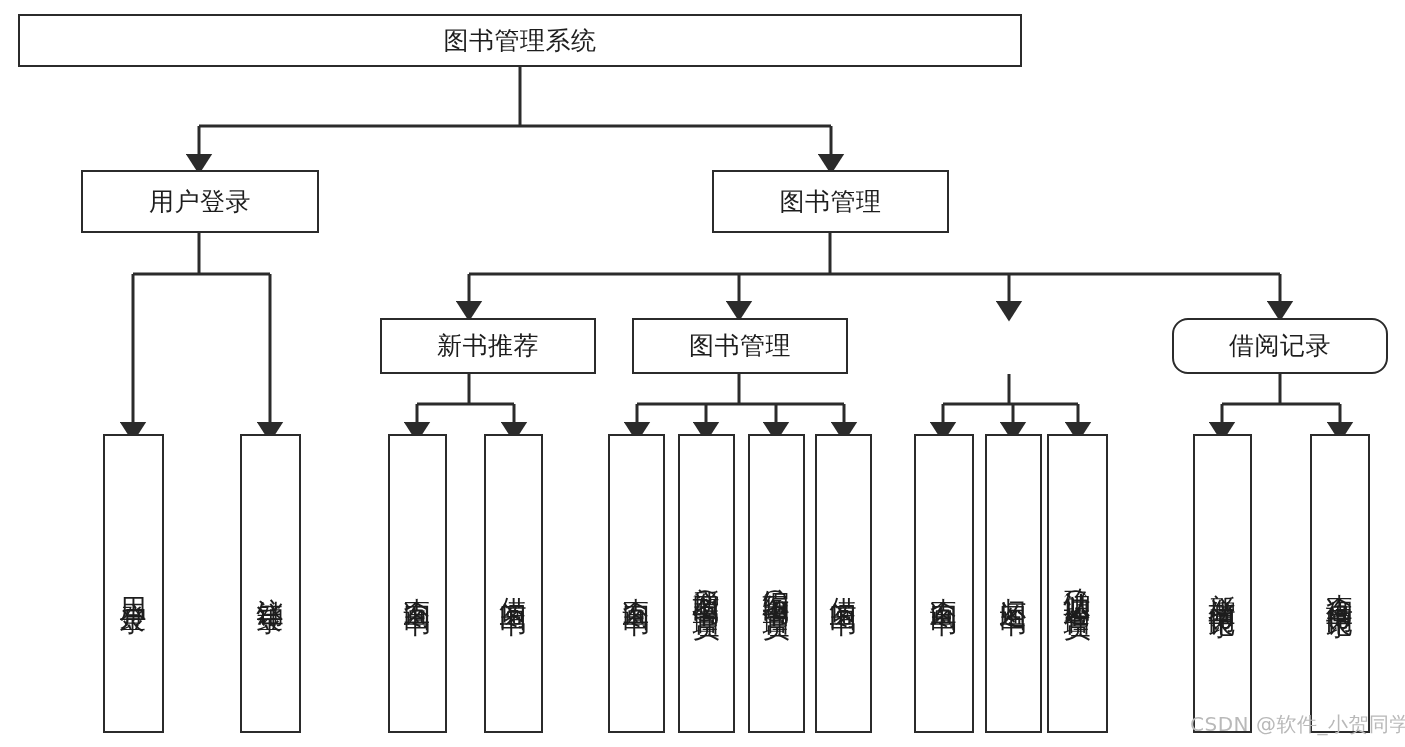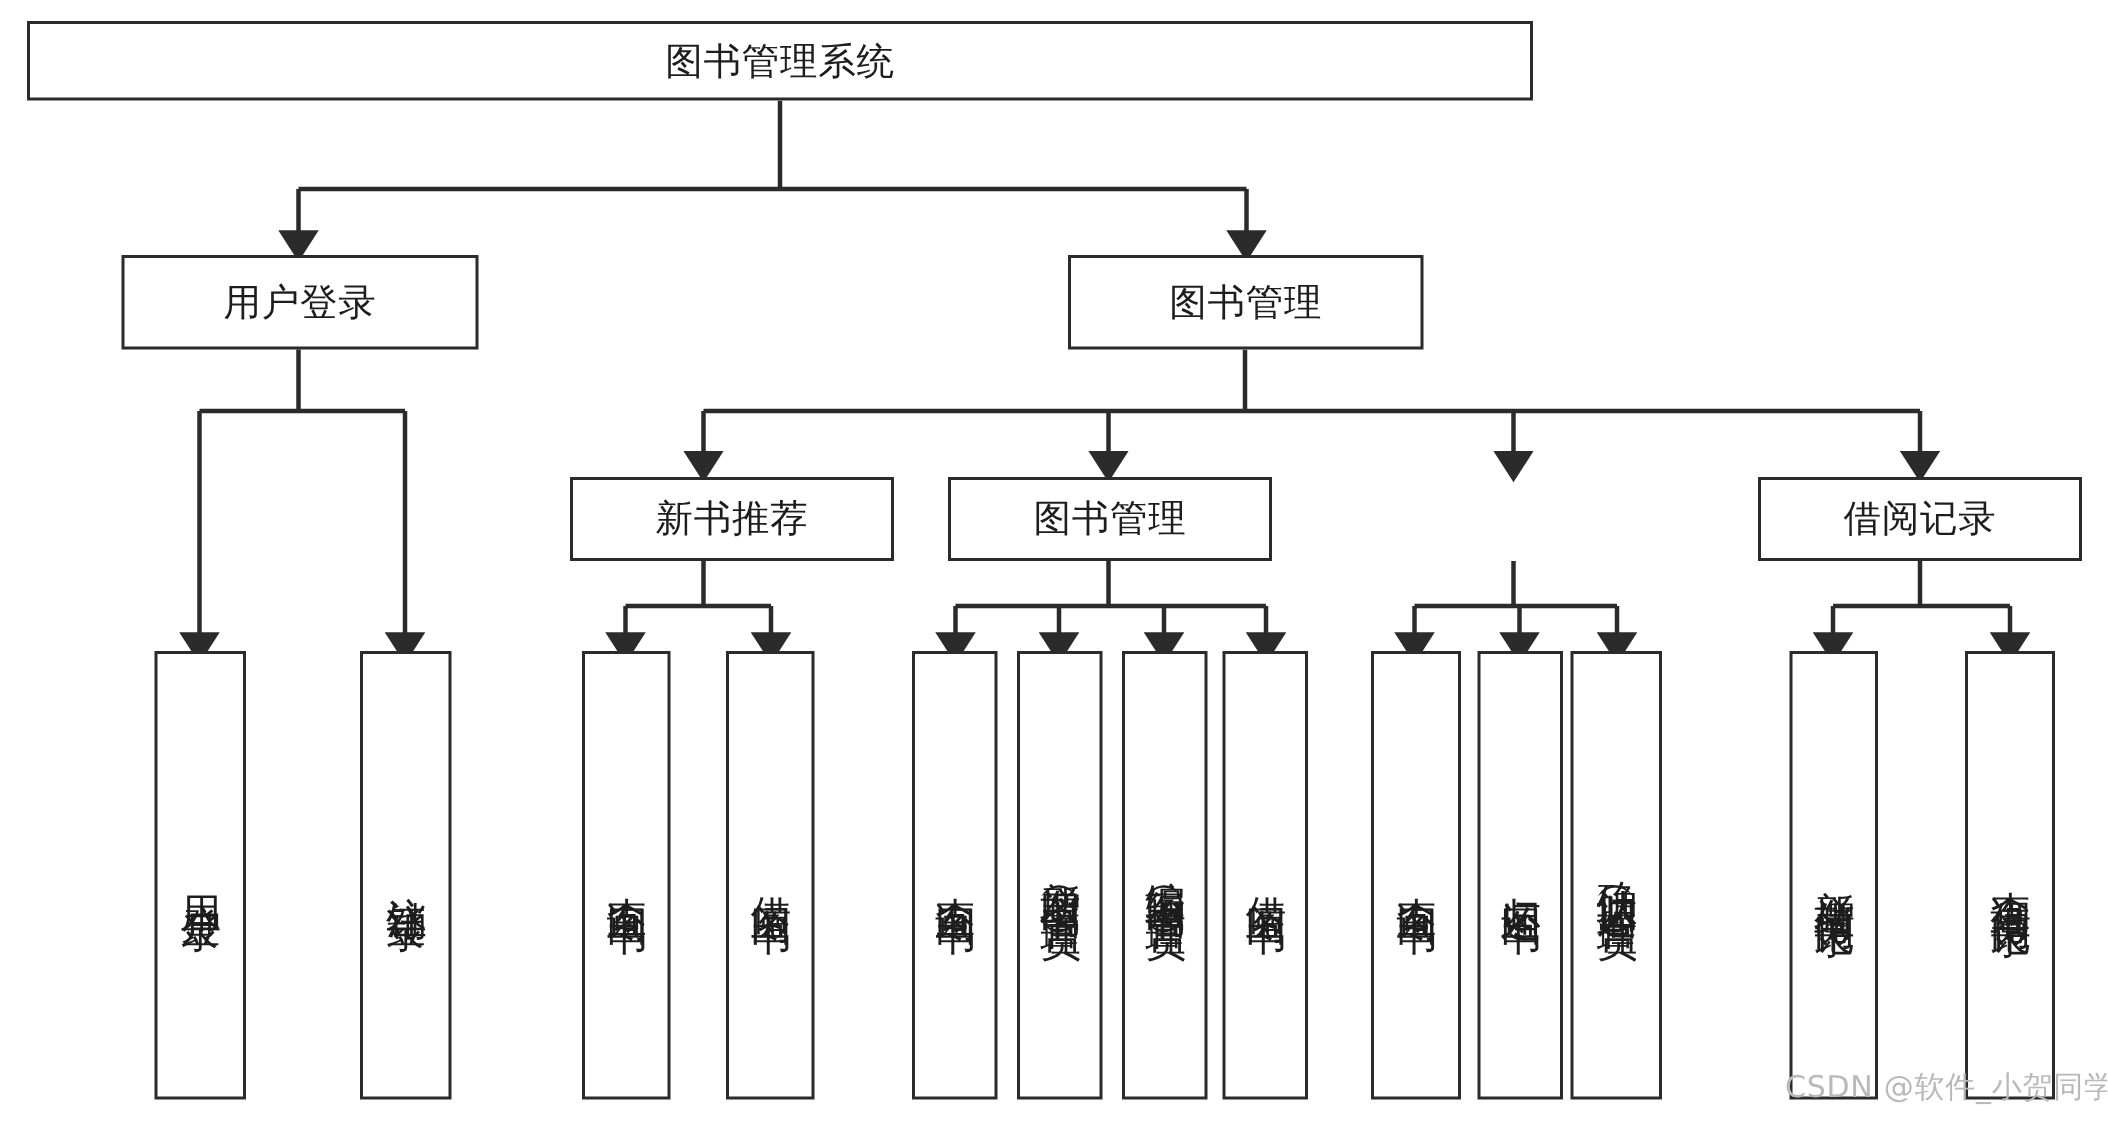--- a/index.html
+++ b/index.html
@@ -141,21 +141,21 @@
 
   <div class="node h" style="left:380px; top:318px; width:216px; height:56px;">
     <span class="lbl">新书推荐</span>
   </div>
 
   <div class="node h" style="left:632px; top:318px; width:216px; height:56px;">
     <span class="lbl">图书管理</span>
   </div>
 
 
-  <div class="node h" style="left:1172px; top:318px; width:216px; height:56px;">
+  <div class="node h" style="left:1172px; top:318px; width:216px; height:56px;border-radius:16px;">
     <span class="lbl">借阅记录</span>
   </div>
 
   <div class="node v" style="left:103px; top:434px; width:61px; height:299px;">
     <span class="lbl">用户登录</span>
   </div>
 
   <div class="node v" style="left:240px; top:434px; width:61px; height:299px;">
     <span class="lbl">注销登录</span>
   </div>

